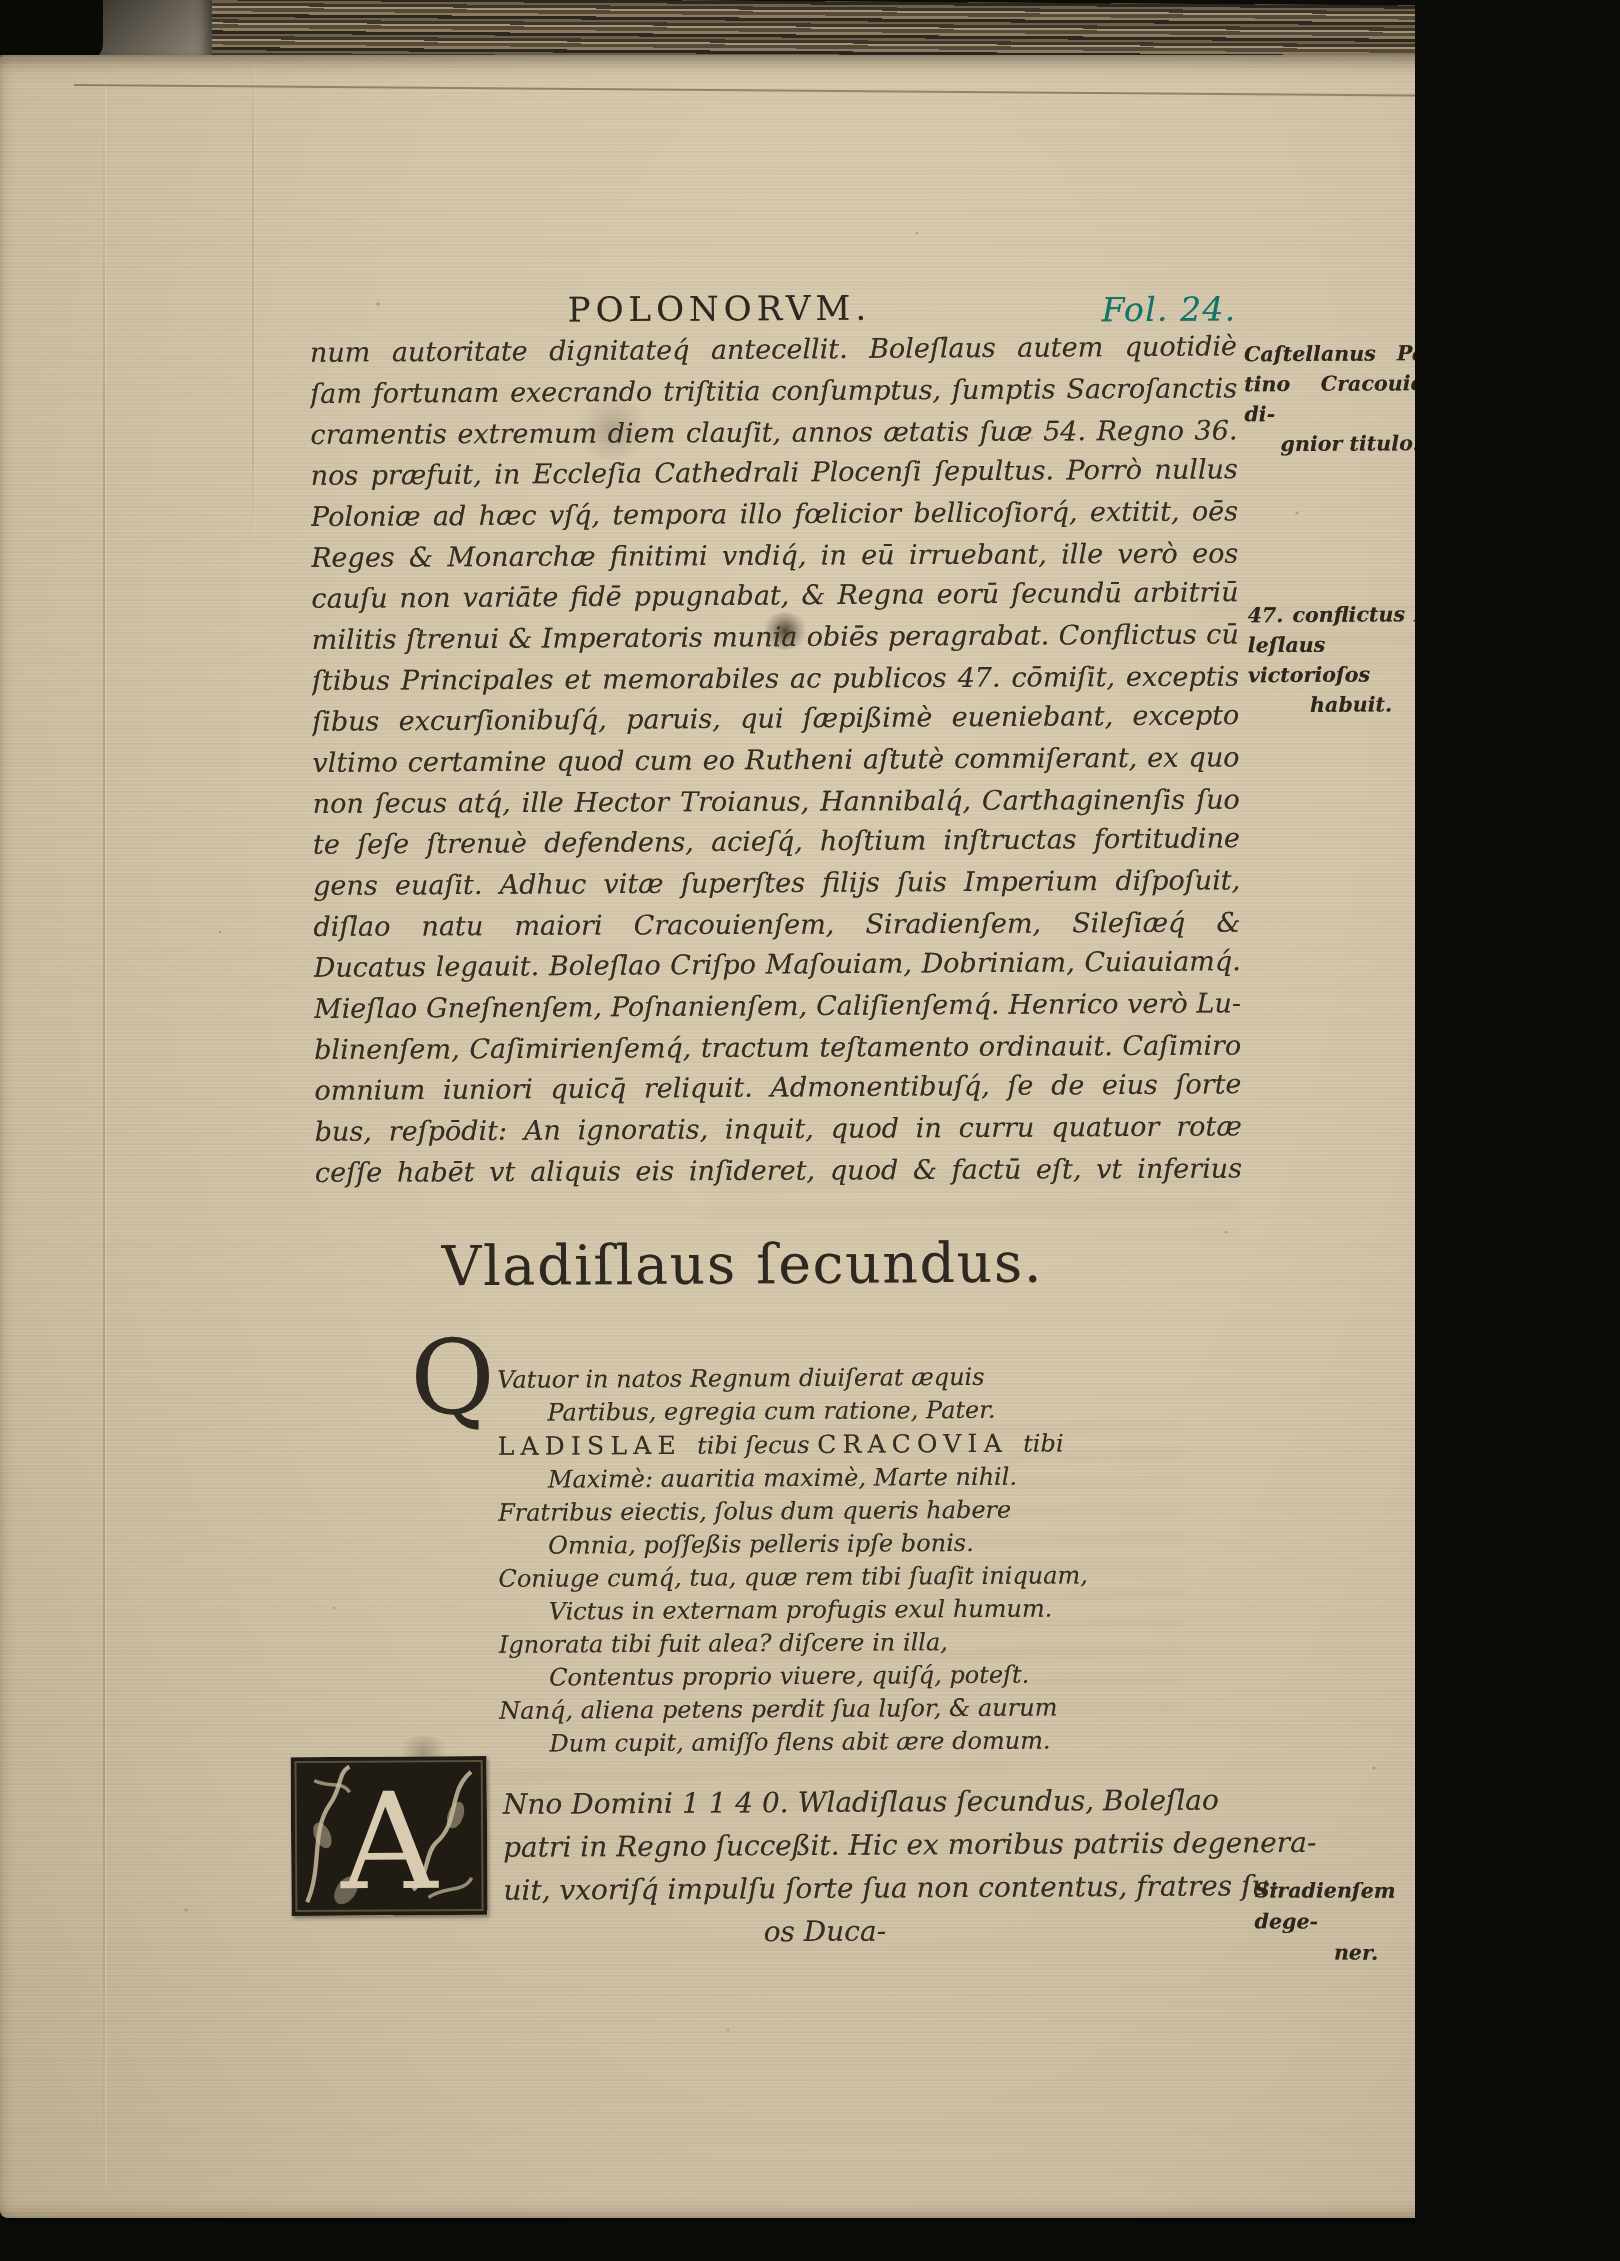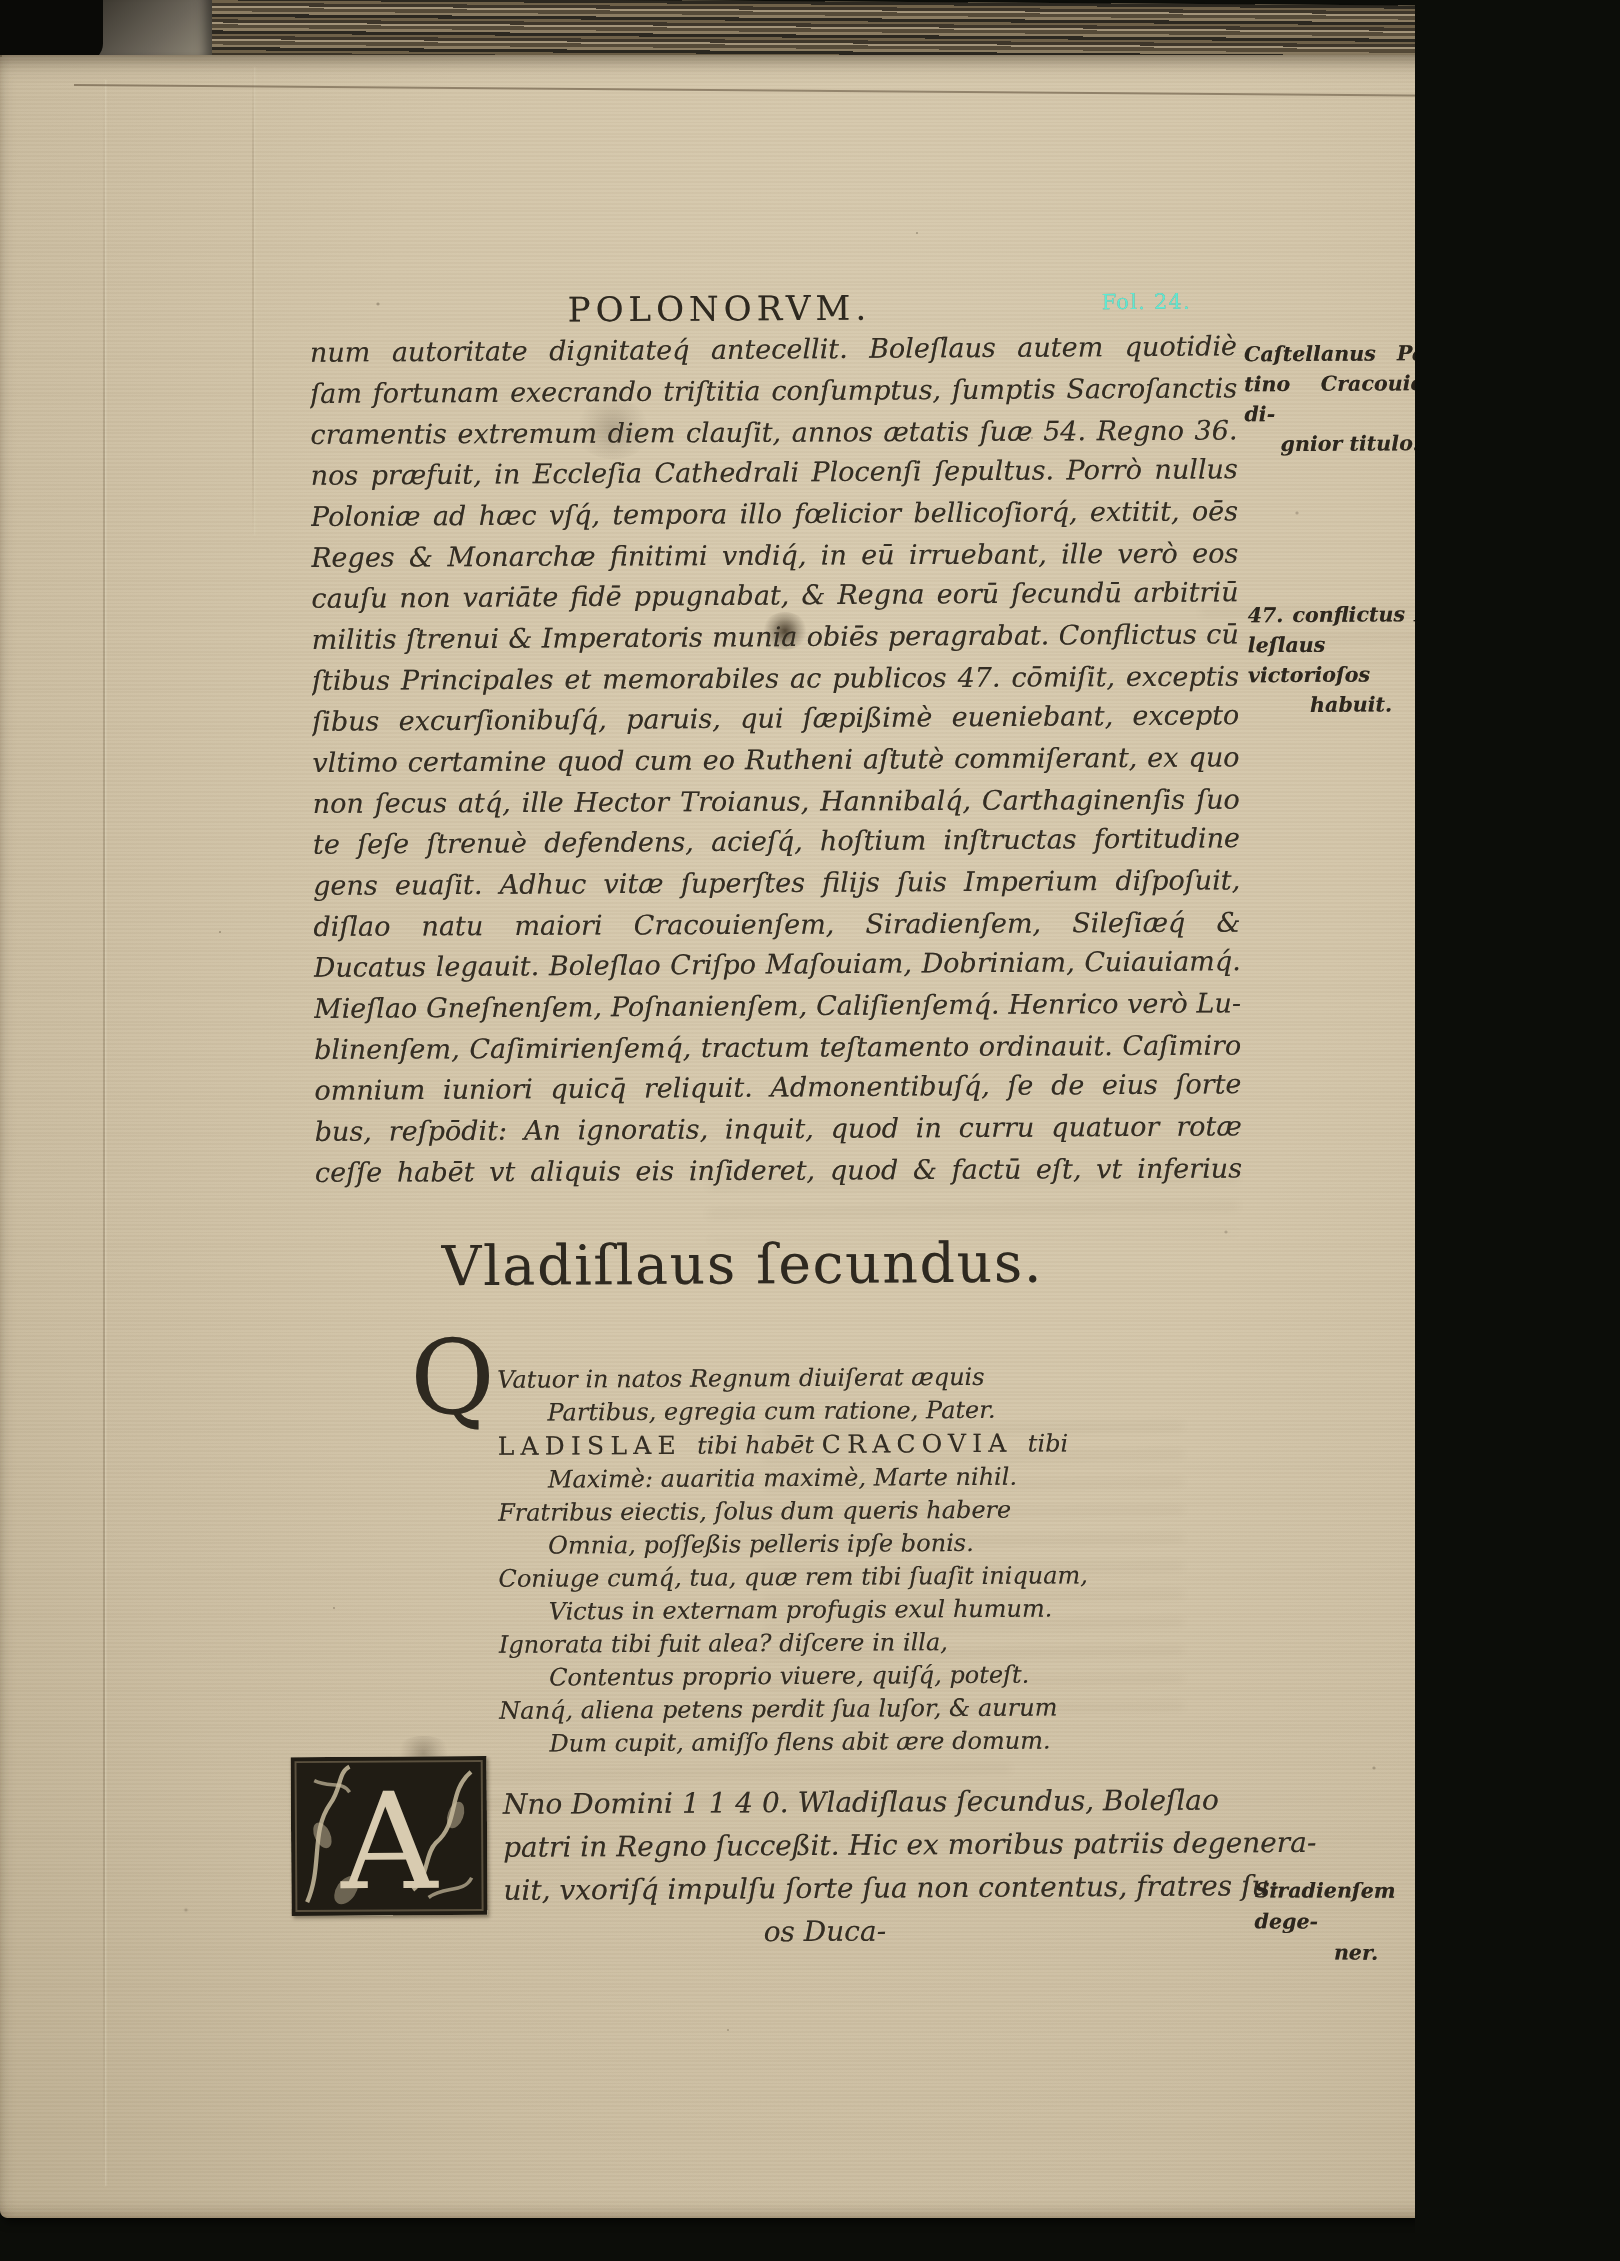--- a/index.html
+++ b/index.html
@@ -118,21 +118,21 @@
     color: #332d23;
   }
   .ink { text-shadow: 0 0 0.6px rgba(48,40,28,.45); }
   .running-title {
     position: absolute; left: 573px; top: 288px;
     font-size: 34px; letter-spacing: 5px; font-weight: 500;
     color: #2e2920;
   }
   .folio {
     position: absolute; left: 1107px; top: 292px;
-    font-size: 21px; letter-spacing: 1.2px; color: #5eead4;
+    font-size: 33px; letter-spacing: 1.2px; color: #0f766e; font-style: italic;
   }
   .para1 {
     position: absolute; left: 315px; top: 329px; width: 927px;
     font-style: italic; font-size: 27px; line-height: 41px;
   }
   .p1l {
     text-align: justify; text-align-last: justify;
     white-space: normal; overflow: hidden; height: 41px;
   }
   .p1l:nth-child(3n)   { transform: translateY(0.6px) rotate(.08deg); }
@@ -244,21 +244,21 @@
       <div class="mn-l last">habuit.</div>
     </div>
 
     <div class="heading ink">Vladiſlaus ſecundus.</div>
 
     <div class="poem-initial ink">Q</div>
 
     <div class="poem ink">
       <div class="hex">Vatuor in natos Regnum diuiſerat æquis</div>
       <div class="pent">Partibus, egregia cum ratione, Pater.</div>
-      <div class="hex"><span class="caps">LADISLAE</span>&nbsp; <span>tibi habēt</span> <span class="caps">CRACOVIA</span>&nbsp; <span>tibi</span></div>
+      <div class="hex"><span class="caps">LADISLAE</span>&nbsp; <span>tibi ſecus</span> <span class="caps">CRACOVIA</span>&nbsp; <span>tibi</span></div>
       <div class="pent">Maximè: auaritia maximè, Marte nihil.</div>
       <div class="hex">Fratribus eiectis, ſolus dum queris habere</div>
       <div class="pent">Omnia, poſſeßis pelleris ipſe bonis.</div>
       <div class="hex">Coniuge cumq́, tua, quæ rem tibi ſuaſit iniquam,</div>
       <div class="pent">Victus in externam profugis exul humum.</div>
       <div class="hex">Ignorata tibi fuit alea? diſcere in illa,</div>
       <div class="pent">Contentus proprio viuere, quiſq́, poteſt.</div>
       <div class="hex">Nanq́, aliena petens perdit ſua luſor, &amp; aurum</div>
       <div class="pent">Dum cupit, amiſſo flens abit ære domum.</div>
     </div>

